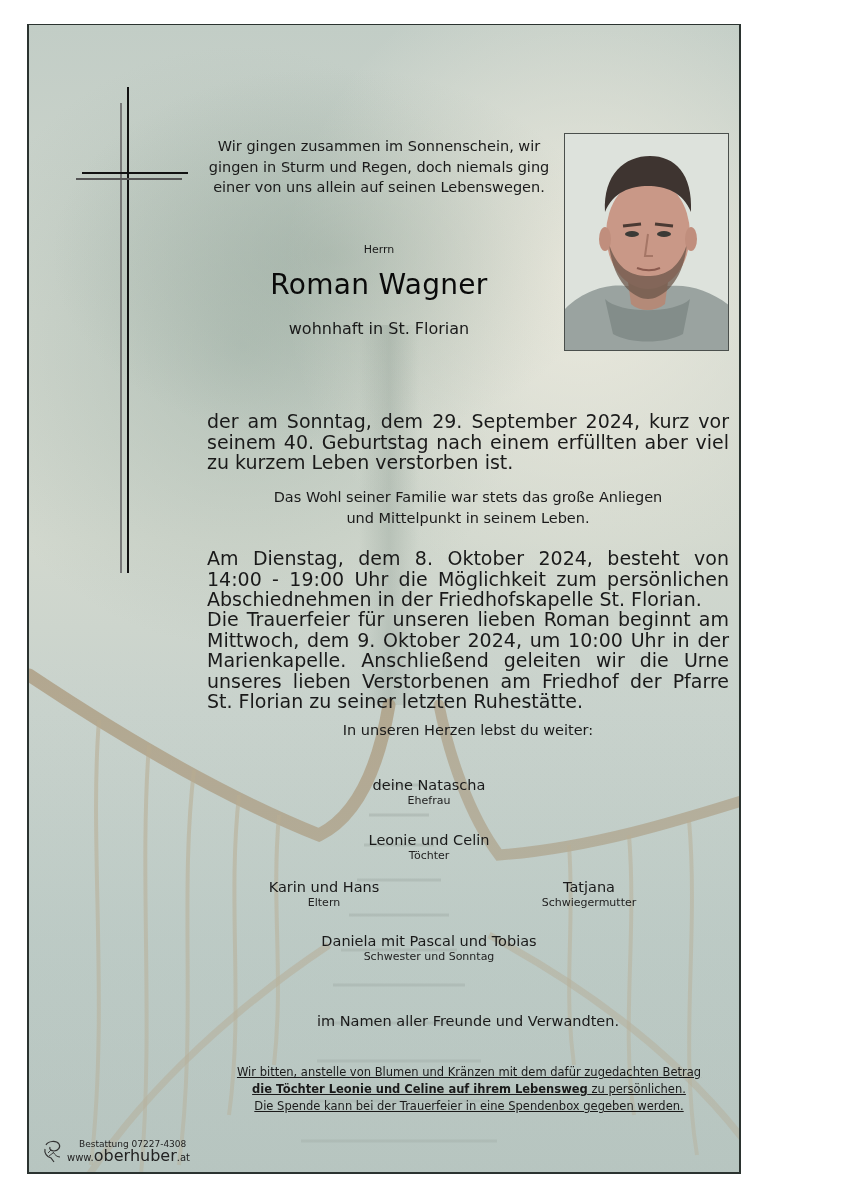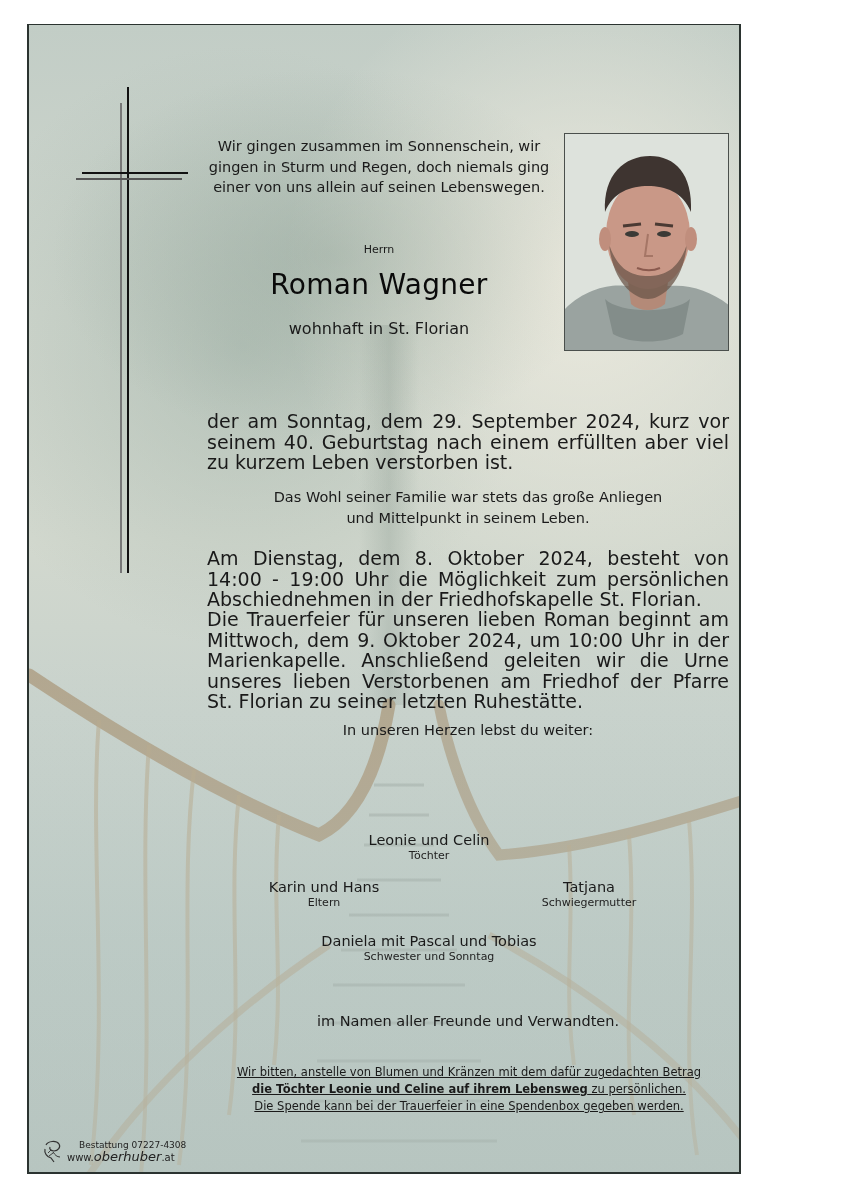--- a/index.html
+++ b/index.html
@@ -62,21 +62,21 @@
 
     .closing { left: 178px; top: 988px; width: 522px; font-size: 14.5px; }
     .donation { left: 150px; top: 1039px; width: 580px; font-size: 11.5px; line-height: 17px; text-decoration: underline; }
     .donation b { font-weight: bold; }
 
     .footer { position: absolute; left: 13px; top: 1114px; display: flex; align-items: center; gap: 3px; }
     .footer .logo { width: 22px; height: 24px; }
     .footer .ftext { display: flex; flex-direction: column; line-height: 11px; }
     .footer .fl1 { font-size: 9px; color: #222; padding-left: 12px; }
     .footer .fl2 { font-size: 10px; color: #222; }
-    .footer .fl2 .big { font-size: 13px; font-style: italic; }
+    .footer .fl2 .big { font-size: 16px; }
   </style>
 </head>
 <body>
 
 <div class="card">
 
   <div class="tree-canopy"></div>
   <div class="tree-trunk"></div>
 
   <svg class="bridge" viewBox="0 0 800 530" width="800" height="530">
@@ -175,20 +175,24 @@
   <div class="center motto">
     <div>Das Wohl seiner Familie war stets das große Anliegen</div>
     <div>und Mittelpunkt in seinem Leben.</div>
   </div>
 
   <div class="para p2">Am Dienstag, dem 8. Oktober 2024, besteht von 14:00 - 19:00 Uhr die Möglichkeit zum persönlichen Abschiednehmen in der Friedhofskapelle St. Florian.</div>
   <div class="para p3">Die Trauerfeier für unseren lieben Roman beginnt am Mittwoch, dem 9. Oktober 2024, um 10:00 Uhr in der Marienkapelle. Anschließend geleiten wir die Urne unseres lieben Verstorbenen am Friedhof der Pfarre St. Florian zu seiner letzten Ruhestätte.</div>
 
   <div class="center farewell">In unseren Herzen lebst du weiter:</div>
 
+  <div class="mourner m1">
+    <span class="mname">deine Natascha</span>
+    <span class="mrel">Ehefrau</span>
+  </div>
   <div class="mourner m2">
     <span class="mname">Leonie und Celin</span>
     <span class="mrel">Töchter</span>
   </div>
   <div class="mourner m3">
     <span class="mname">Karin und Hans</span>
     <span class="mrel">Eltern</span>
   </div>
   <div class="mourner m4">
     <span class="mname">Tatjana</span>

